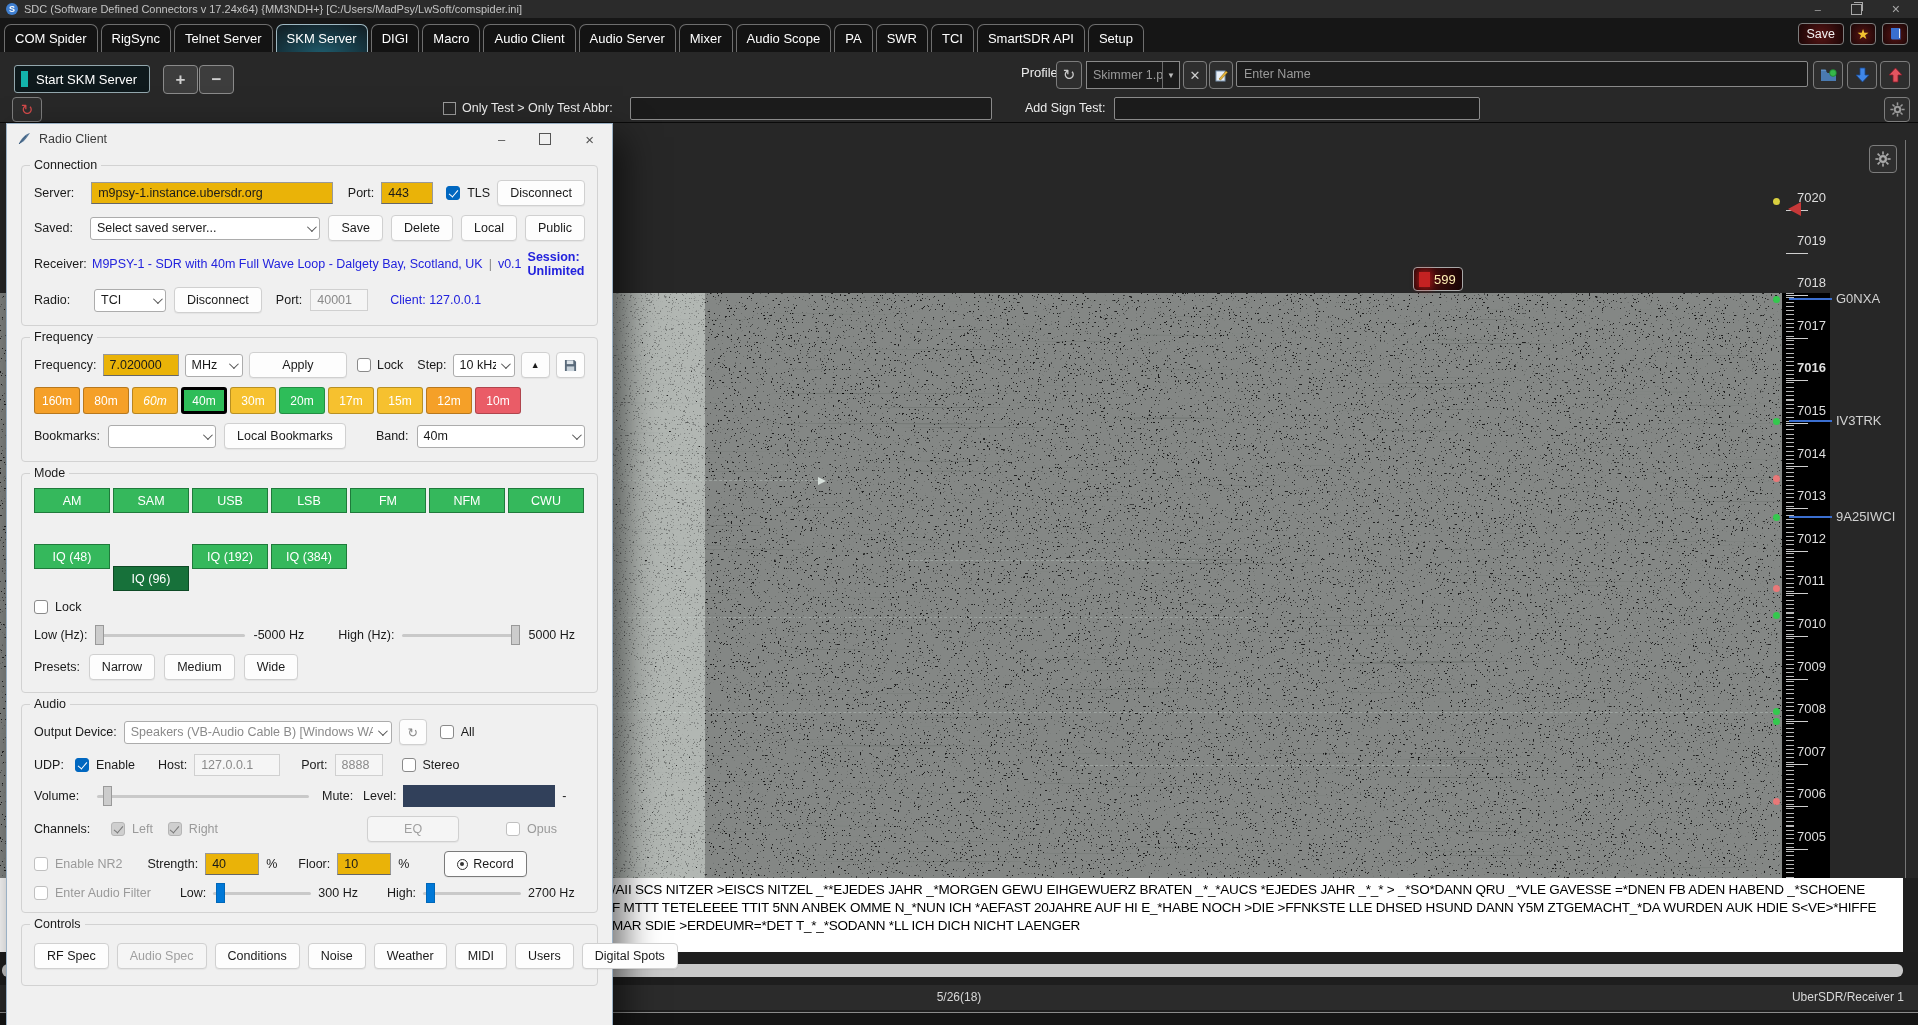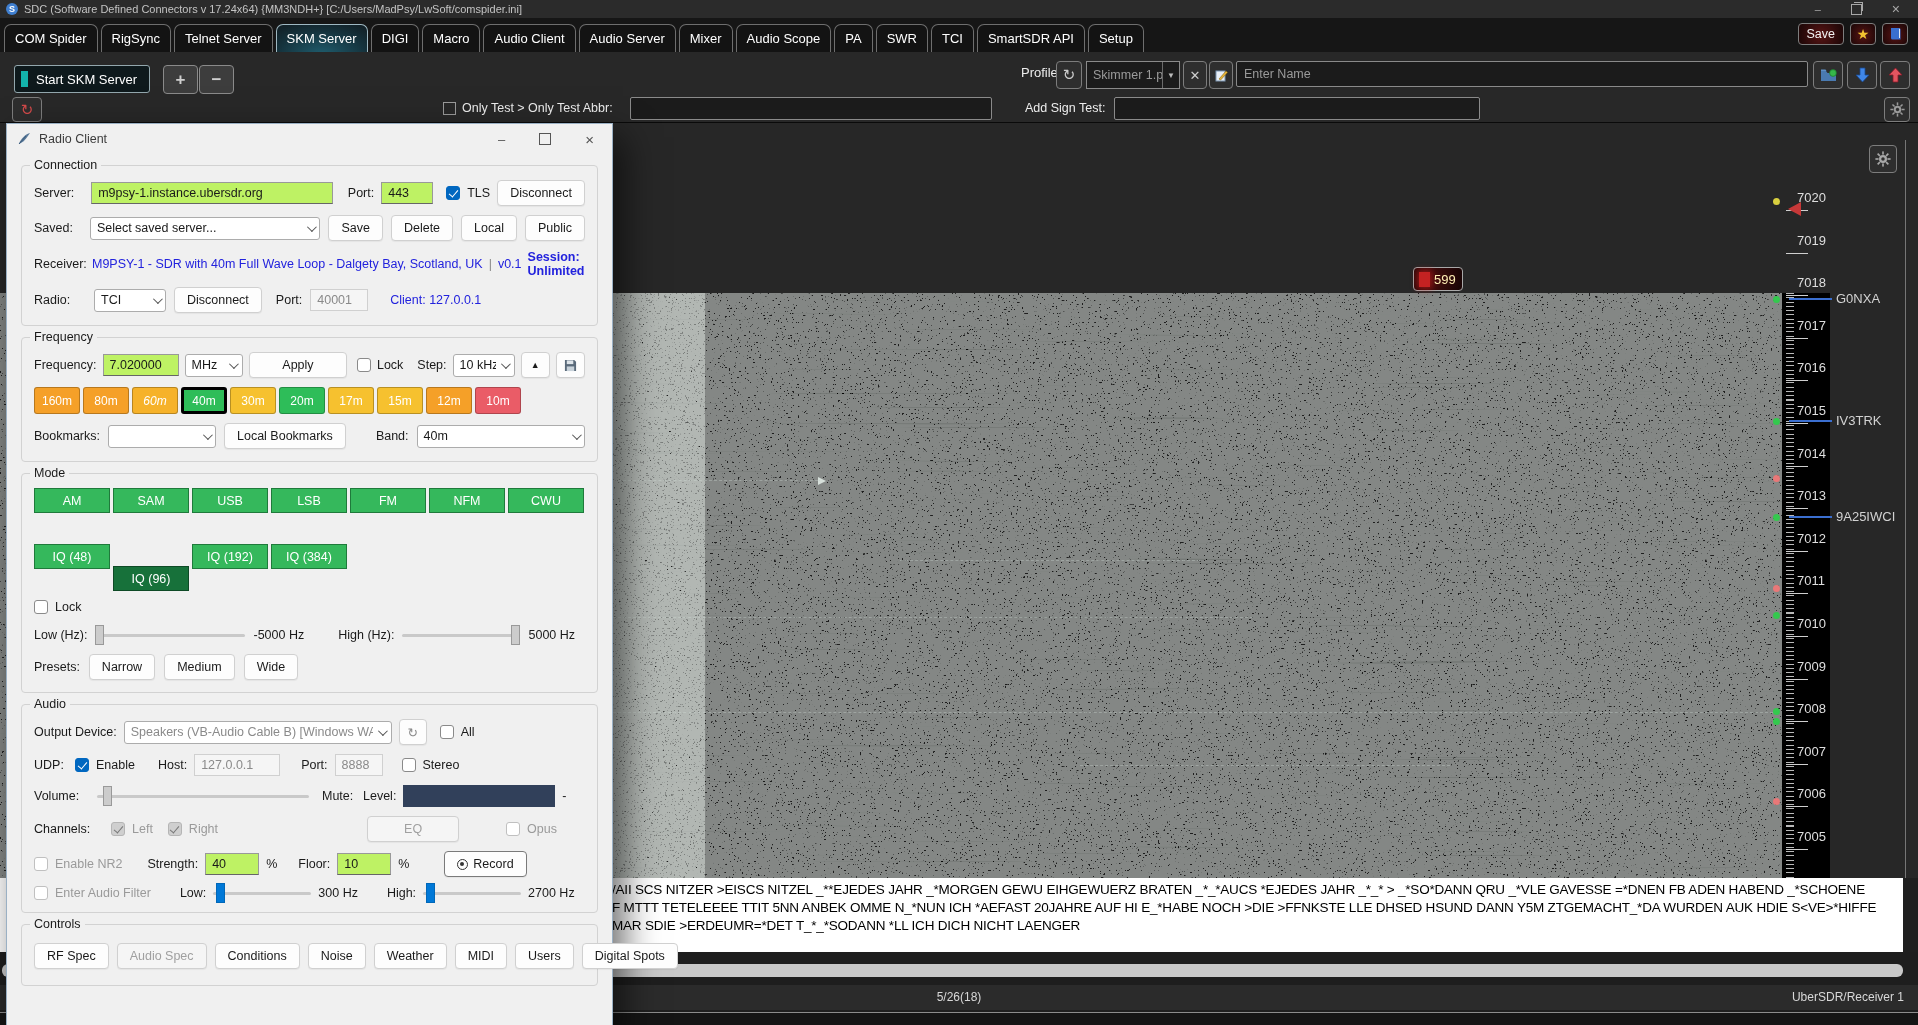--- a/index.html
+++ b/index.html
@@ -78,21 +78,21 @@
        box-shadow:10px 14px 34px rgba(0,0,0,.6);box-sizing:border-box;z-index:10;color:#1a1a1a;font-size:12.5px;}
   .dlg-title{height:30px;display:flex;align-items:center;padding:0 10px;color:#3c3c3c;gap:8px;}
   .dlg-wbtns{margin-left:auto;display:flex;gap:34px;align-items:center;color:#555;font-size:13px;padding-right:8px;}
   .dlg-wbtns .sq2{width:10px;height:10px;border:1px solid #555;display:inline-block;}
   .gbox{position:relative;border:1px solid #d2d2d2;border-radius:4px;margin:11px 14px 0 14px;padding:14px 12px 10px 12px;}
   .glegend{position:absolute;top:-8px;left:8px;background:#f0f0f0;padding:0 4px;font-size:12.5px;color:#1a1a1a;}
   .row{display:flex;align-items:center;margin-bottom:9px;}
   .row:last-child{margin-bottom:2px;}
   .lb{color:#1a1a1a;white-space:nowrap;}
   .lb.dis{color:#9a9a9a;}
-  .entry{height:22px;background:#bef264;border:1px solid #999;border-bottom-color:#666;font-size:12.5px;color:#1a1a1a;
+  .entry{height:22px;background:#eab308;border:1px solid #999;border-bottom-color:#666;font-size:12.5px;color:#1a1a1a;
          font-family:"Liberation Sans",sans-serif;padding:0 6px;box-sizing:border-box;}
   .entry.gray{background:#f5f5f5;border-color:#d0d0d0;color:#8a8a8a;}
   .tk-btn{height:24px;background:#fdfdfd;border:1px solid #d0d0d0;border-radius:4px;font-size:12.5px;color:#1a1a1a;
           display:inline-flex;align-items:center;justify-content:center;padding:0 12px;white-space:nowrap;box-shadow:0 1px 1px rgba(0,0,0,.05);}
   .tk-btn.dis{color:#a0a0a0;background:#f5f5f5;}
   .tk-btn.rec{border-color:#7a7a7a;gap:5px;}
   .combo{height:23px;background:#fff;border:1px solid #acacac;border-radius:3px;display:inline-flex;align-items:center;box-sizing:border-box;}
   .combo .ctxt{flex:1;padding:0 6px;white-space:nowrap;overflow:hidden;color:#1a1a1a;}
   .combo.gray .ctxt{color:#8a8a8a;}
   .chev{width:18px;display:flex;align-items:center;justify-content:center;}
@@ -282,21 +282,21 @@
     <div class="vline" style="left:1905px;top:17px;height:738px"></div>
     <div id="spec-layer" style="position:absolute;left:0;top:0;width:1918px;height:755px;pointer-events:none">
         <div class="ruler-label" style="left: 1797px; top: 67px;">7020</div>
         <div class="ruler-major" style="left: 1786px; width: 22px; top: 87px;"></div>
         <div class="ruler-label" style="left: 1797px; top: 110px;">7019</div>
         <div class="ruler-major" style="left: 1786px; width: 22px; top: 130px;"></div>
         <div class="ruler-label" style="left: 1797px; top: 152px;">7018</div>
         <div class="ruler-major" style="left: 1786px; width: 22px; top: 172px;"></div>
         <div class="ruler-label" style="left: 1797px; top: 195px;">7017</div>
         <div class="ruler-major" style="left: 1786px; width: 22px; top: 215px;"></div>
-        <div class="ruler-label" style="left: 1797px; top: 237px;">7016</div>
+        <div class="ruler-label" style="left: 1797px; top: 237px; font-weight: bold;">7016</div>
         <div class="ruler-major" style="left: 1786px; width: 22px; top: 257px;"></div>
         <div class="ruler-label" style="left: 1797px; top: 280px;">7015</div>
         <div class="ruler-major" style="left: 1786px; width: 22px; top: 300px;"></div>
         <div class="ruler-label" style="left: 1797px; top: 323px;">7014</div>
         <div class="ruler-major" style="left: 1786px; width: 22px; top: 343px;"></div>
         <div class="ruler-label" style="left: 1797px; top: 365px;">7013</div>
         <div class="ruler-major" style="left: 1786px; width: 22px; top: 385px;"></div>
         <div class="ruler-label" style="left: 1797px; top: 408px;">7012</div>
         <div class="ruler-major" style="left: 1786px; width: 22px; top: 428px;"></div>
         <div class="ruler-label" style="left: 1797px; top: 450px;">7011</div>

